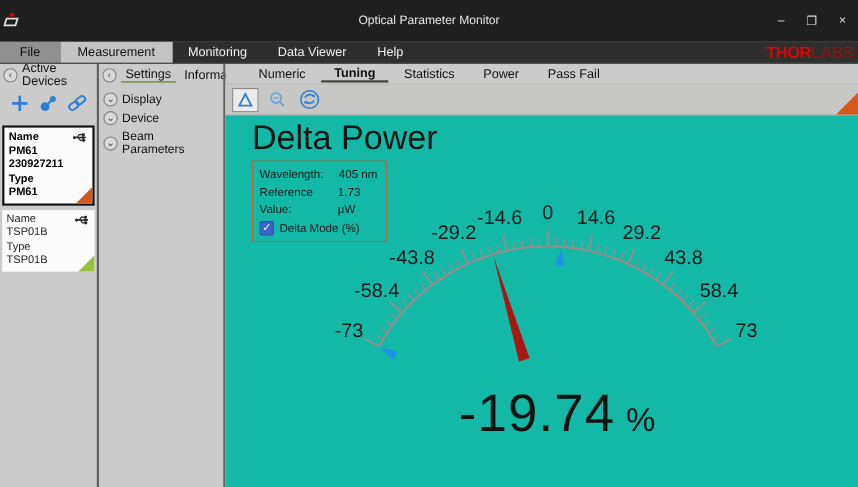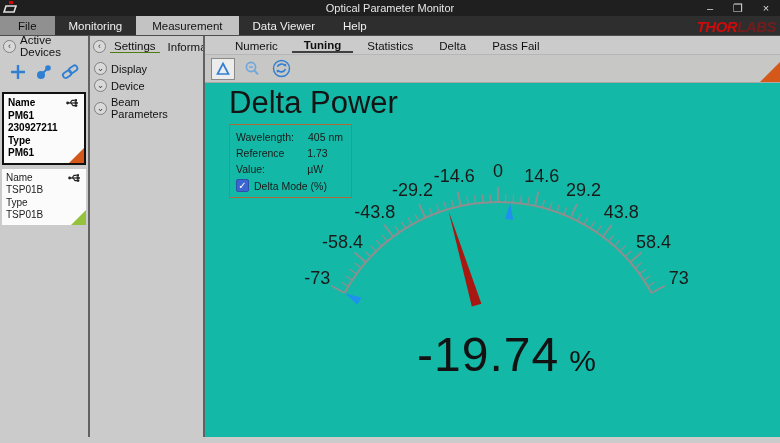--- a/index.html
+++ b/index.html
@@ -1,32 +1,32 @@
 <!DOCTYPE html>
 <html><head>
 <meta charset="utf-8">
 <style>
   * { box-sizing: border-box; margin: 0; padding: 0; }
   html,body { background:#3a3a3a; }
   body { font-family: "Liberation Sans", "DejaVu Sans", sans-serif; }
   .app { width:780px; height:443px; position:relative; overflow:hidden; background:#cbcbcb; }
 
   
-  .titlebar { height:16px; background:#1f1f1f; display:flex; align-items:center; position:relative; }
+  .titlebar { height:38px; background:#1f1f1f; display:flex; align-items:center; position:relative; }
   .app-icon { width:18px; height:16px; margin-left:3px; }
   .win-title { position:absolute; left:0; right:0; text-align:center; color:#e6e6e6; font-size:11px; }
   .win-controls { margin-left:auto; display:flex; z-index:2; }
   .win-btn { color:#dcdcdc; font-size:11px; width:28px; height:22px; display:flex; align-items:center; justify-content:center; cursor:default; }
 
   
   .menubar { height:20px; background:#2e2e2e; display:flex; align-items:stretch; position:relative; border-bottom:1px solid #4d4d4d; }
   .menu-item { font-size:11.5px; display:flex; align-items:center; padding:0 14px; color:#f0f0f0; }
   .menu-item.file { background:#909090; color:#111; padding:0 18px; }
   .menu-item.active { background:#c3c3c3; color:#111; padding:0 16px; }
-  .brand { position:absolute; right:4px; top:0; height:20px; display:flex; align-items:center; font-style:italic; font-weight:bold; font-size:15px; letter-spacing:-0.5px; }
+  .brand { position:absolute; right:4px; top:0; height:20px; display:flex; align-items:center; font-weight:bold; font-size:15px; letter-spacing:-0.5px; }
   .brand .thor { color:#cf0a0a; }
   .brand .labs { color:#8d1616; opacity:.75; }
 
   
   .body-row { display:flex; height:401px; }
   .vsep { width:2px; background:#616161; }
 
   .left-panel { width:88px; background:#cbcbcb; display:flex; flex-direction:column; }
   .panel-header { height:20px; display:flex; align-items:center; gap:4px; padding:0 3px; }
   .circle-btn { width:13px; height:13px; min-width:13px; border-radius:50%; border:1px solid #808080; background:#d9d9d9; color:#444; font-size:9px; line-height:11px; text-align:center; }
@@ -90,22 +90,22 @@
     <div class="win-title">Optical Parameter Monitor</div>
     <div class="win-controls">
       <div class="win-btn">–</div>
       <div class="win-btn">❐</div>
       <div class="win-btn">×</div>
     </div>
   </div>
 
   <div class="menubar">
     <div class="menu-item file">File</div>
+    <div class="menu-item active">Measurement</div>
     <div class="menu-item">Monitoring</div>
-    <div class="menu-item active">Measurement</div>
     <div class="menu-item">Data Viewer</div>
     <div class="menu-item">Help</div>
     <div class="brand">
       <span class="thor">THOR</span>
         <span class="labs">LABS</span>
     </div>
   </div>
 
   <div class="body-row">
 
@@ -188,21 +188,21 @@
       </div>
     </div>
 
     <div class="vsep"></div>
 
     <div class="main-panel">
       <div class="main-tabs">
         <div class="main-tab">Numeric</div>
         <div class="main-tab active">Tuning</div>
         <div class="main-tab">Statistics</div>
-        <div class="main-tab">Delta</div>
+        <div class="main-tab">Power</div>
         <div class="main-tab">Pass Fail</div>
       </div>
 
       <div class="toolbar">
         <div class="tool-btn pressed">
           <svg width="16" height="16" viewBox="0 0 16 16">
             <path d="M8 2.5 L13.5 13 H2.5 Z" fill="none" stroke="#2f7fd3" stroke-width="1.7"></path>
           </svg>
         </div>
         <div class="tool-btn">

